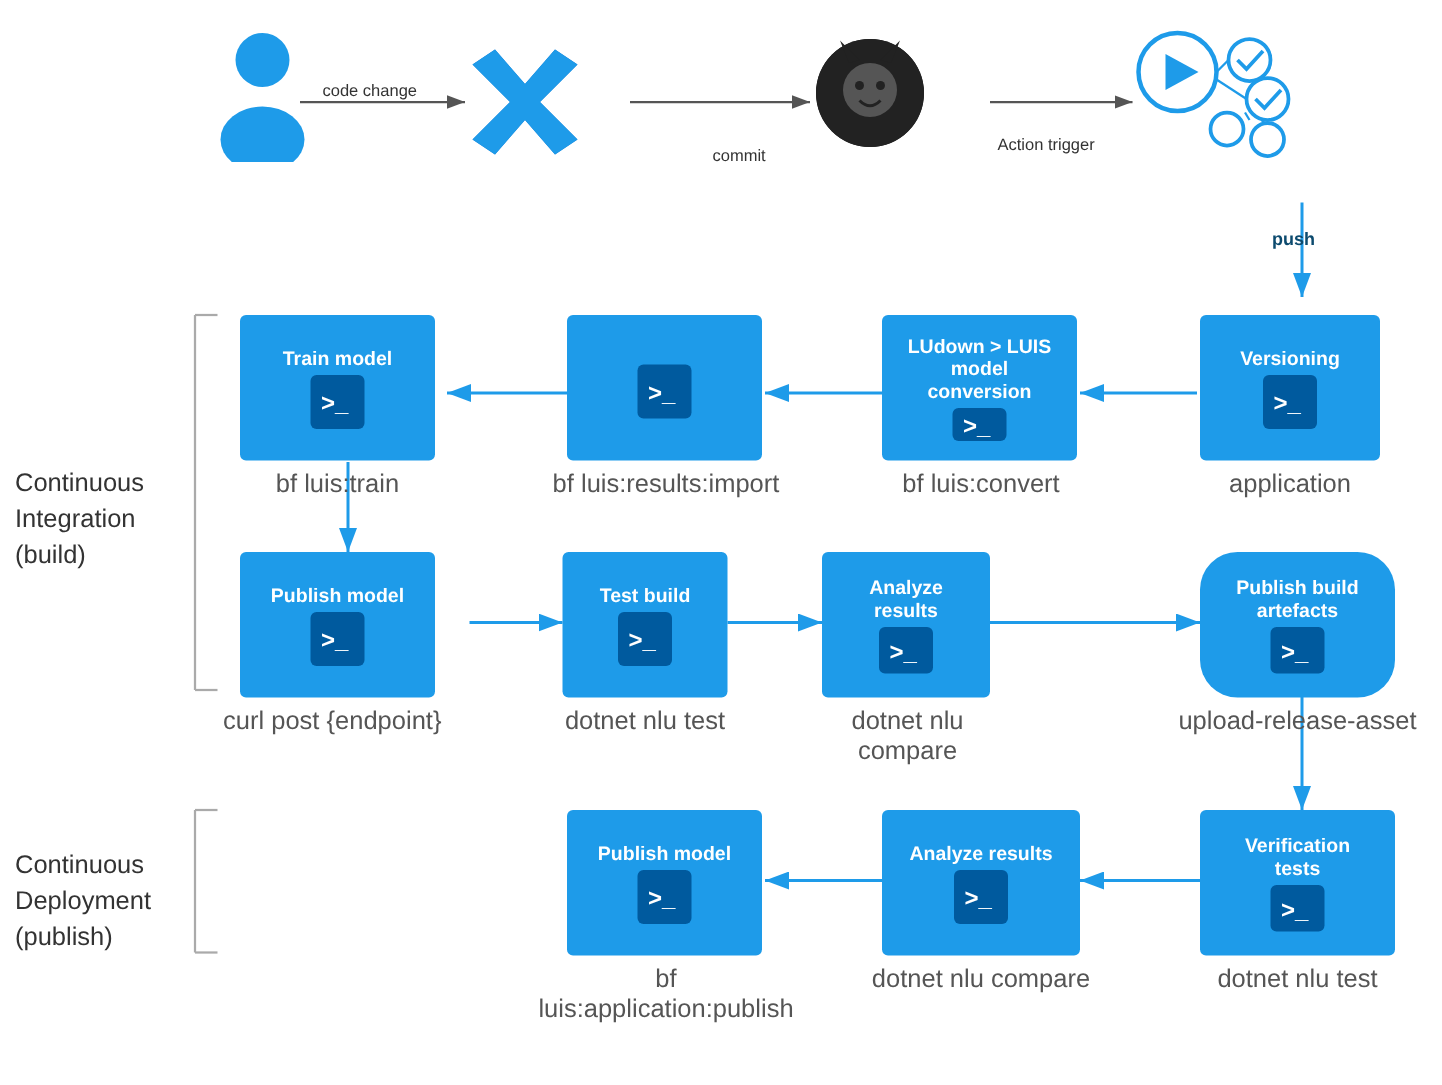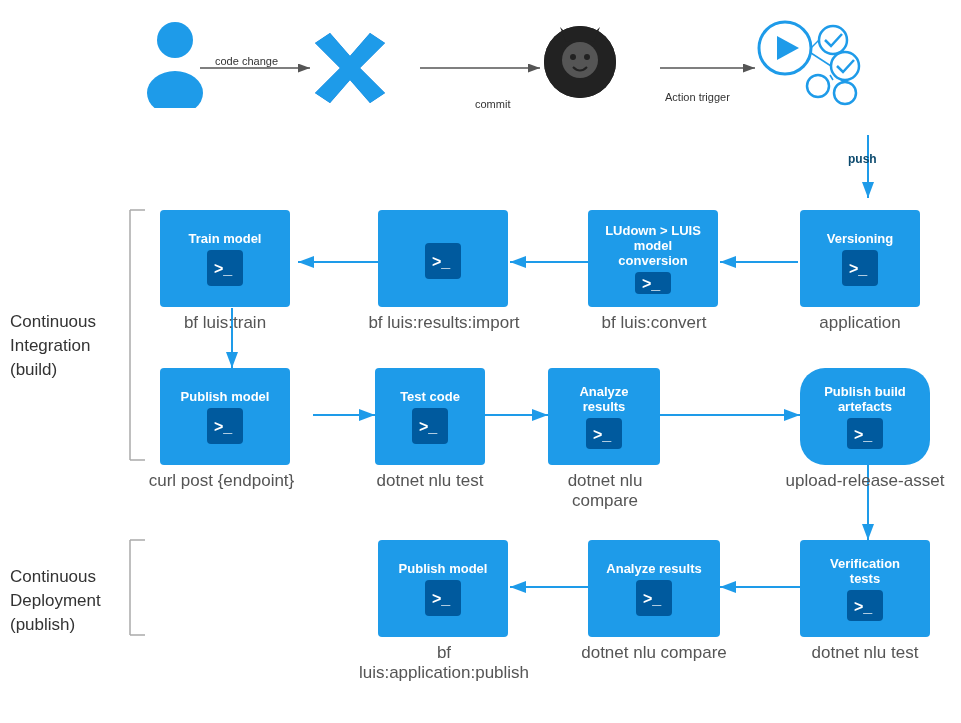--- a/index.html
+++ b/index.html
@@ -254,21 +254,21 @@
     <span>Publish model</span>
     <div class="cmd-icon">
       <svg width="22" height="22" viewBox="0 0 22 22">
           <text y="17" font-size="16" fill="white">&gt;_</text>
         </svg>
     </div>
   </div>
   <div class="label" style="left:144px; top:471px; width:155px;">curl post {endpoint}</div>
 
   <div class="box" style="left:375px; top:368px; width:110px; height:97px;">
-    <span>Test code</span>
+    <span>Test build</span>
     <div class="cmd-icon">
       <svg width="22" height="22" viewBox="0 0 22 22">
           <text y="17" font-size="16" fill="white">&gt;_</text>
         </svg>
     </div>
   </div>
   <div class="label" style="left:360px; top:471px; width:140px;">dotnet nlu test</div>
 
   <div class="box" style="left:548px; top:368px; width:112px; height:97px;">
     <span>Analyze results</span>

